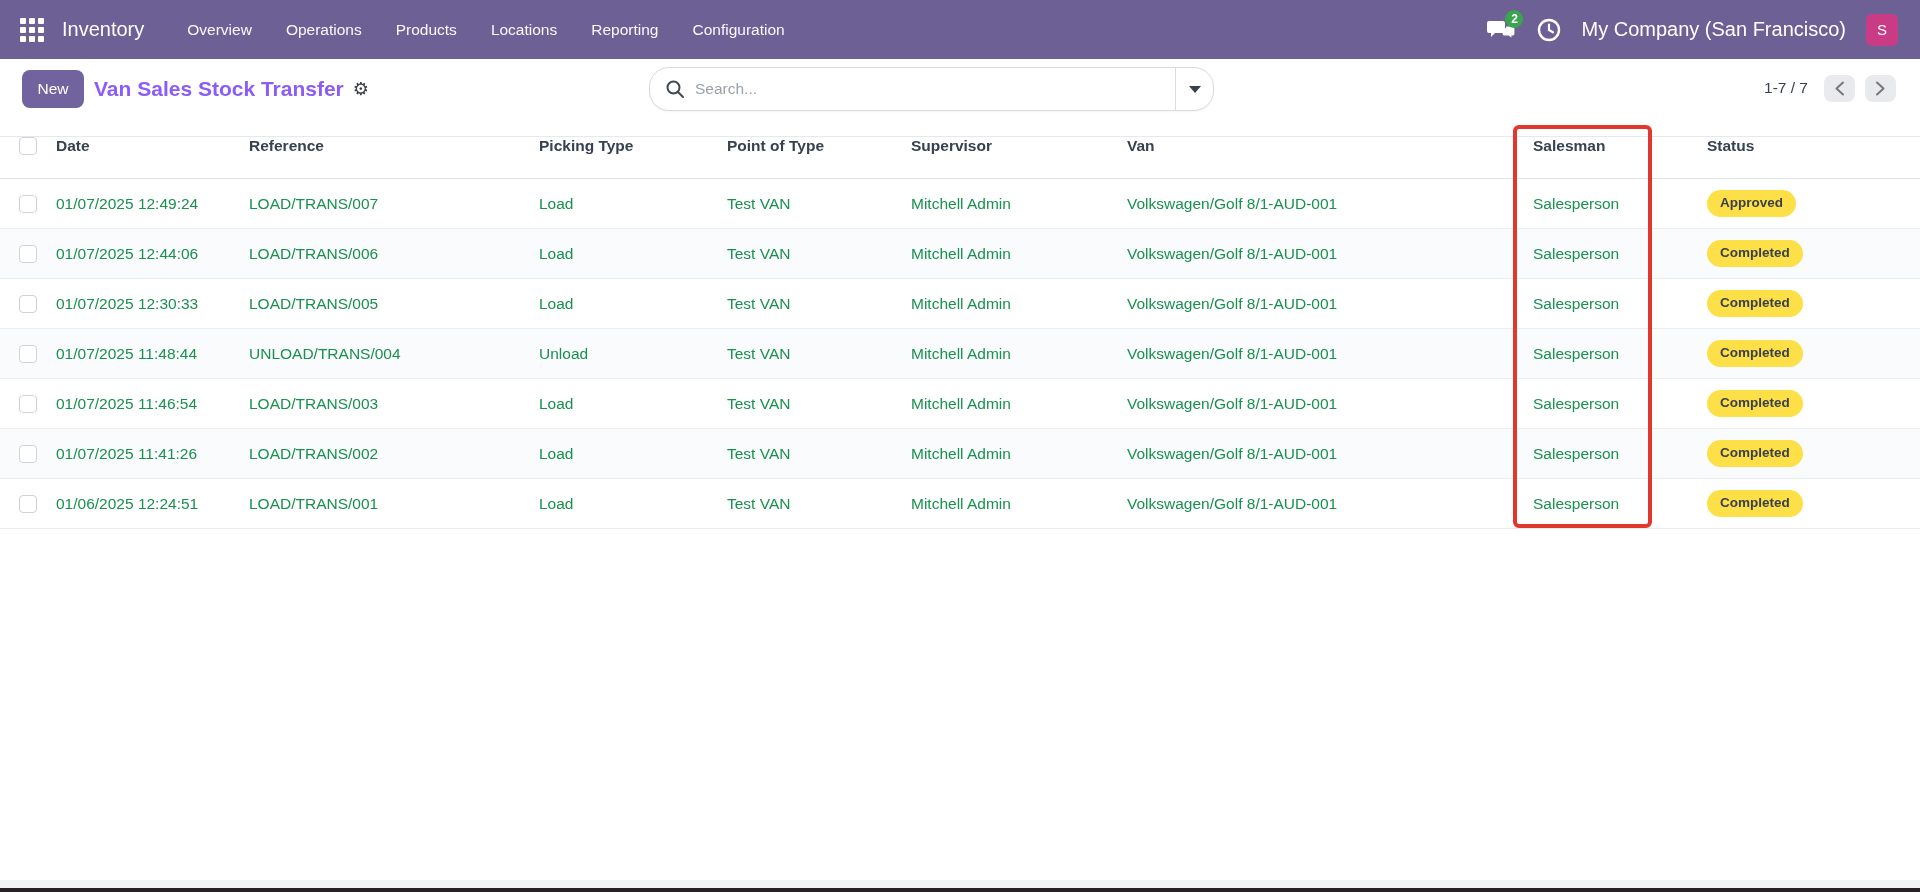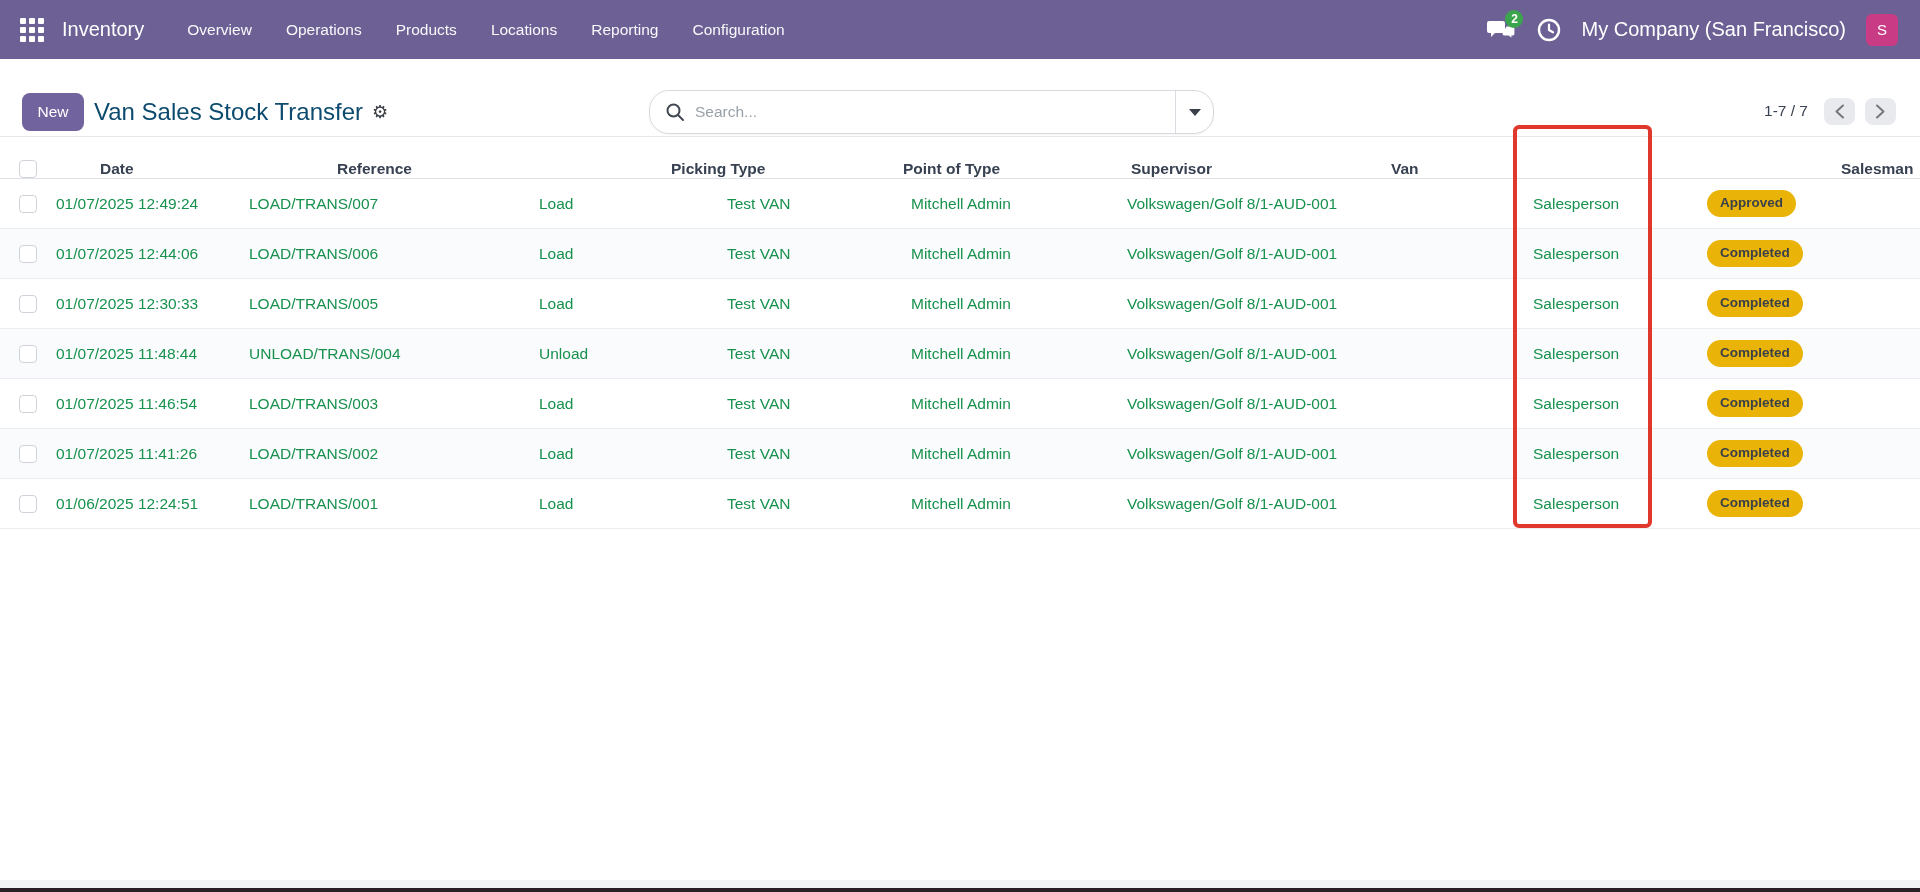--- a/index.html
+++ b/index.html
@@ -21,59 +21,59 @@
   .chat-wrap { position:relative; width:30px; height:26px; cursor:pointer; }
   .chat-badge { position:absolute; top:-7px; right:-6px; min-width:18px; height:18px; border-radius:9px;
     background:#3aa54c; color:#fff; font-size:12px; font-weight:700; display:flex;
     align-items:center; justify-content:center; padding:0 4px; }
   .clock-wrap { width:24px; height:24px; cursor:pointer; }
   .company { font-size:20px; white-space:nowrap; cursor:pointer; }
   .avatar { width:32px; height:32px; border-radius:6px; background:#c93b85; color:#fff;
     font-size:15px; font-weight:500; display:flex; align-items:center; justify-content:center; cursor:pointer; }
 
   
-  .control-panel { position:absolute; top:59px; left:0; width:1920px; height:77px; background:#fff;margin-top:23px; }
+  .control-panel { position:absolute; top:59px; left:0; width:1920px; height:77px; background:#fff; }
   .new-btn { position:absolute; left:22px; top:11px; width:62px; height:38px; background:#71639e;
     color:#fff; border:none; border-radius:8px; font-size:15.5px; font-weight:500;
     font-family:"Liberation Sans",sans-serif; cursor:pointer; }
   .bc-title { position:absolute; left:94px; top:11px; height:38px; display:flex; align-items:center; gap:9px; }
-  .bc-title h1 { font-size:24px; font-weight:400; color:#0c4a6e; white-space:nowrap; }
+  .bc-title h1 { font-size:21px; font-weight:700; color:#8b5cf6; white-space:nowrap; }
   .gear { font-size:18px; color:#3a4046; cursor:pointer; line-height:1; }
   .searchbox { position:absolute; left:649px; top:8px; width:565px; height:44px; background:#fff;
     border:1px solid #d6d9dd; border-radius:20px; display:flex; align-items:center;
     box-shadow:0 1px 2px rgba(0,0,0,.04); }
   .searchbox svg { margin:0 10px 0 15px; flex:none; }
   .searchbox input { border:none; outline:none; flex:1; font-size:15.5px; color:#2b3138;
     font-family:"Liberation Sans",sans-serif; background:transparent; }
   .searchbox input::placeholder { color:#9aa1a9; }
   .search-caret { width:38px; height:100%; border-left:1px solid #d9dce0; display:flex;
     align-items:center; justify-content:center; cursor:pointer; flex:none; }
   .caret-down { width:0; height:0; border-left:6px solid transparent; border-right:6px solid transparent;
     border-top:7px solid #39404a; }
   .pager { position:absolute; right:24px; top:9px; height:40px; display:flex; align-items:center; gap:16px; }
   .pager-text { font-size:15.5px; color:#374151; white-space:nowrap; }
   .pager-btns { display:flex; gap:10px; }
   .pager-btn { width:31px; height:27px; background:#e9eaee; border:none; border-radius:8px;
     display:flex; align-items:center; justify-content:center; cursor:pointer; }
 
   
   .table { position:absolute; top:136px; left:0; width:1920px; border-top:1px solid #e6e8eb; }
-  .hd-row { display:flex; height:42px; align-items:flex-end; background:#fff; border-bottom:1px solid #dfe3e8;gap:44px; }
+  .hd-row { display:flex; height:42px; align-items:flex-start; background:#fff; border-bottom:1px solid #dfe3e8; }
   .row { display:flex; height:50px; align-items:center; border-bottom:1px solid #ecedf0;
     font-size:15.5px; color:#17914d; cursor:pointer; }
   .row:nth-child(even) { background:#fafbfc; }
   .cell { padding:0 10px; white-space:nowrap; overflow:hidden; flex:none; }
   .hd-row .cell { font-size:15.5px; font-weight:700; color:#374151; cursor:pointer; }
   .c-select { width:46px; padding:0 0 0 19px; display:flex; align-items:center; }
   .c-date { width:193px; } .c-reference { width:290px; } .c-picking_type { width:188px; }
   .c-point_of_sale { width:184px; } .c-supervisor { width:216px; } .c-van { width:406px; }
   .c-salesman { width:174px; } .c-status { width:223px; }
   .cb { appearance:none; -webkit-appearance:none; width:18px; height:18px; border:1.5px solid #cfd3d9;
     border-radius:4px; background:#fff; cursor:pointer; margin:0; }
-  .badge { display:inline-block; background:#eab308; color:#3b4149; font-size:13.5px; font-weight:700;
+  .badge { display:inline-block; background:#fde047; color:#3b4149; font-size:13.5px; font-weight:700;
     padding:4px 13px; border-radius:999px; line-height:1.35; }
 
   
   .red-box { position:absolute; left:1513px; top:125px; width:139px; height:403px;
     border:4px solid #e1382d; border-radius:6px; pointer-events:none; z-index:5; }
   .bottom-light { position:absolute; left:0; bottom:4px; width:1920px; height:8px; background:#f3f4f6; }
   .bottom-dark { position:absolute; left:0; bottom:0; width:1920px; height:4px; background:#2a2127; }
 </style>
 </head>
 <body>

